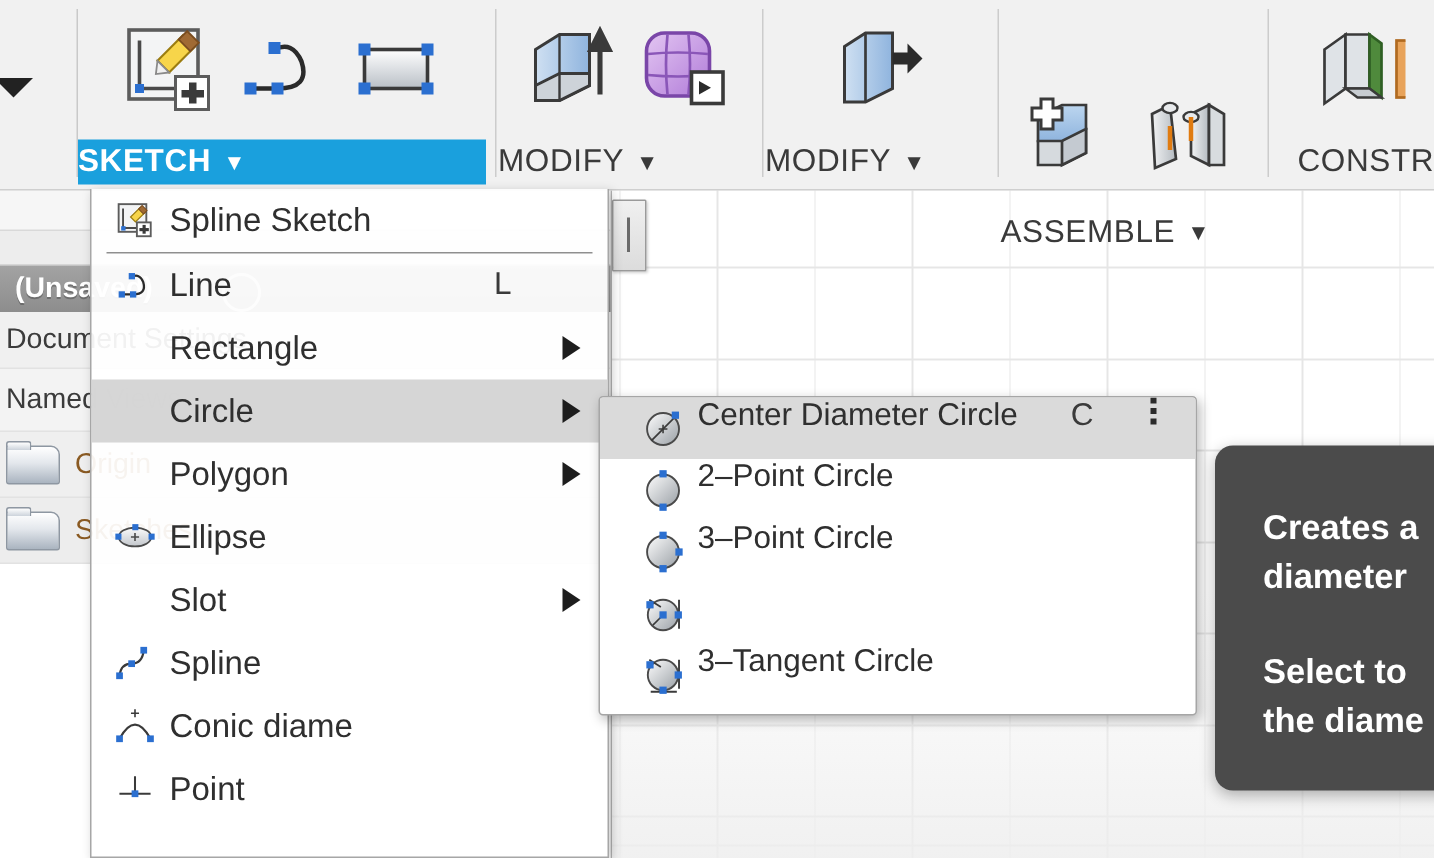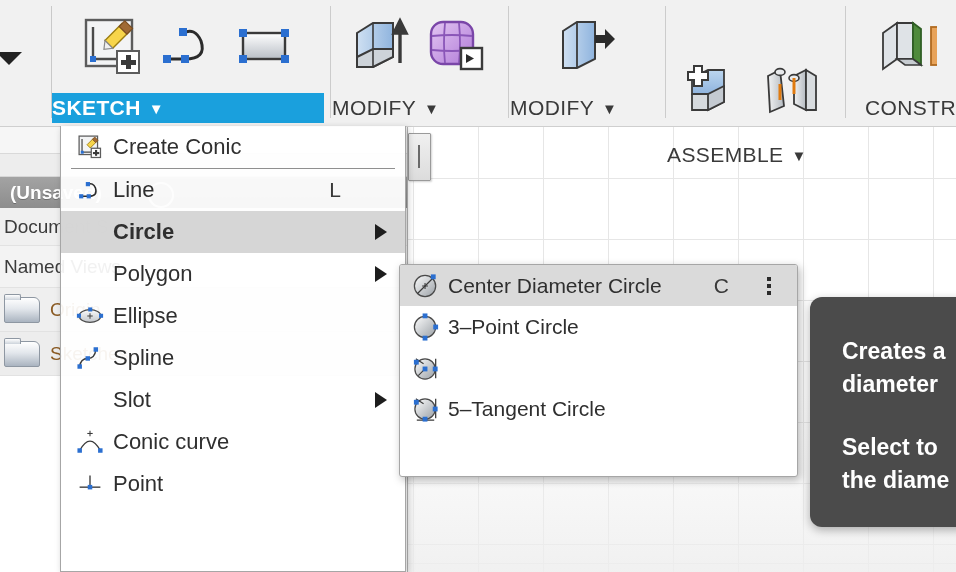--- a/index.html
+++ b/index.html
@@ -153,21 +153,21 @@
     overflow: hidden;
   }
   .mi {
     position: relative;
     height: 42px;
     display: flex; align-items: center;
     padding-left: 12px;
     font-size: 22px; color: #2f2f2f;
     box-sizing: border-box;
   }
-  .mi.hl { background: rgba(210,210,210,0.92); font-weight: bold; }
+  .mi.hl { background: rgba(210,210,210,0.92); }
   .mi .mi-ico { width: 34px; flex: none; display: flex; align-items: center; justify-content: center; }
   .mi .mi-label { margin-left: 6px; white-space: nowrap; }
   .mi .mi-key { position: absolute; right: 64px; color: #3a3a3a; font-size: 21px; }
   .mi .mi-arrow {
     position: absolute; right: 18px;
     width: 0; height: 0;
     border-top: 8px solid transparent; border-bottom: 8px solid transparent;
     border-left: 12px solid #1d1d1d;
   }
   #menu-sep { height: 1px; background: #8f8f8f; margin: 0 10px; }
@@ -178,21 +178,21 @@
     width: 399px; height: 213px;
     background: #ffffff;
     border: 1px solid #a6a6a6;
     border-radius: 3px;
     box-shadow: 2px 3px 8px rgba(0,0,0,0.28);
     box-sizing: border-box;
     overflow: hidden;
   }
   .smi {
     position: relative; height: 41px;
-    display: flex; align-items: center; padding-left: 8px;
+    display: flex; padding-left: 25px;
     font-size: 21px; color: #2f2f2f; box-sizing: border-box;
   }
   .smi.hl { background: #dadada; }
   .smi .smi-ico { width: 36px; flex: none; display: flex; align-items: center; justify-content: center; }
   .smi .smi-label { margin-left: 4px; white-space: nowrap; }
   .smi .smi-key { position: absolute; right: 68px; color: #3a3a3a; font-size: 21px; }
   .smi .smi-dots { position: absolute; right: 26px; display: flex; flex-direction: column; gap: 3px; }
   .smi .smi-dots i { width: 4px; height: 4px; background: #2b2b2b; display: block; }
 
   
@@ -439,38 +439,43 @@
           <rect x="9" y="40" width="7" height="7" fill="#2b6fd0"></rect>
           <g transform="rotate(-45 36 22)">
             <rect x="25" y="16" width="22" height="11" fill="#f7d54a" stroke="#9c7d10" stroke-width="2"></rect>
             <rect x="43" y="16" width="8" height="11" fill="#a06a34" stroke="#7a4d20" stroke-width="1.6"></rect>
           </g>
           <rect x="34" y="34" width="22" height="22" fill="#ffffff" stroke="#5c5c5c" stroke-width="3"></rect>
           <rect x="43" y="38" width="5" height="14" fill="#3a3a3a"></rect>
           <rect x="38" y="43" width="15" height="5" fill="#3a3a3a"></rect>
         </svg>
       </span>
-      <span class="mi-label">Create Conic</span>
+      <span class="mi-label">Spline Sketch</span>
     </div>
 
     <div id="menu-sep"></div>
 
     <div class="mi">
       <span class="mi-ico">
         <svg width="26" height="26" viewBox="0 0 62 62">
           <path d="M10 46 L28 46 Q50 46 44 26 Q38 12 26 18" fill="none" stroke="#2b2b2b" stroke-width="3.6"></path>
           <rect x="5" y="41" width="10" height="10" fill="#2b6fd0"></rect>
           <rect x="23" y="41" width="10" height="10" fill="#2b6fd0"></rect>
           <rect x="21" y="12" width="10" height="10" fill="#2b6fd0"></rect>
         </svg>
       </span>
       <span class="mi-label">Line</span>
       <span class="mi-key">L</span>
     </div>
 
+    <div class="mi">
+      <span class="mi-ico"></span>
+      <span class="mi-label">Rectangle</span>
+      <span class="mi-arrow"></span>
+    </div>
 
     <div class="mi hl">
       <span class="mi-ico"></span>
       <span class="mi-label">Circle</span>
       <span class="mi-arrow"></span>
     </div>
 
 
     <div class="mi">
       <span class="mi-ico"></span>
@@ -492,48 +497,48 @@
           <line x1="31" y1="17" x2="31" y2="29" stroke="#4a4a4a" stroke-width="2.4"></line>
           <rect x="27" y="4" width="9" height="9" fill="#2b6fd0"></rect>
           <rect x="2" y="18" width="9" height="9" fill="#2b6fd0"></rect>
           <rect x="51" y="18" width="9" height="9" fill="#2b6fd0"></rect>
         </svg>
       </span>
       <span class="mi-label">Ellipse</span>
     </div>
 
     <div class="mi">
+      <span class="mi-ico"></span>
+      <span class="mi-label">Slot</span>
+      <span class="mi-arrow"></span>
+    </div>
+
+    <div class="mi">
       <span class="mi-ico">
         <svg width="28" height="26" viewBox="0 0 62 58">
           <path d="M8 48 Q10 30 26 30 Q42 30 44 10" fill="none" stroke="#3a3a3a" stroke-width="3.2"></path>
           <rect x="3" y="43" width="10" height="10" fill="#2b6fd0"></rect>
           <rect x="21" y="25" width="10" height="10" fill="#2b6fd0"></rect>
           <rect x="39" y="5" width="10" height="10" fill="#2b6fd0"></rect>
         </svg>
       </span>
       <span class="mi-label">Spline</span>
-    </div>
-
-    <div class="mi">
-      <span class="mi-ico"></span>
-      <span class="mi-label">Slot</span>
-      <span class="mi-arrow"></span>
     </div>
 
     <div class="mi">
       <span class="mi-ico">
         <svg width="28" height="26" viewBox="0 0 62 58">
           <path d="M8 48 Q31 6 54 48" fill="none" stroke="#3a3a3a" stroke-width="3.2"></path>
           <line x1="31" y1="4" x2="31" y2="16" stroke="#3a3a3a" stroke-width="2.4"></line>
           <line x1="25" y1="10" x2="37" y2="10" stroke="#3a3a3a" stroke-width="2.4"></line>
           <rect x="3" y="43" width="10" height="10" fill="#2b6fd0"></rect>
           <rect x="49" y="43" width="10" height="10" fill="#2b6fd0"></rect>
         </svg>
       </span>
-      <span class="mi-label">Conic curve</span>
+      <span class="mi-label">Conic diame</span>
     </div>
 
     <div class="mi">
       <span class="mi-ico">
         <svg width="28" height="22" viewBox="0 0 62 46">
           <line x1="31" y1="4" x2="31" y2="30" stroke="#3a3a3a" stroke-width="3"></line>
           <line x1="8" y1="30" x2="54" y2="30" stroke="#3a3a3a" stroke-width="3"></line>
           <rect x="26" y="25" width="10" height="10" fill="#2b6fd0"></rect>
         </svg>
       </span>
@@ -561,20 +566,36 @@
       </span>
       <span class="smi-label">Center Diameter Circle</span>
       <span class="smi-key">C</span>
       <span class="smi-dots">
           <i></i>
           <i></i>
           <i></i>
         </span>
     </div>
 
+    <div class="smi">
+      <span class="smi-ico">
+        <svg width="30" height="30" viewBox="0 0 62 62">
+          <defs>
+            <linearGradient id="cg2" x1="0" y1="0" x2="1" y2="1">
+              <stop offset="0" stop-color="#fdfdfd"></stop>
+                <stop offset="1" stop-color="#9aa0a6"></stop>
+            </linearGradient>
+          </defs>
+          <circle cx="29" cy="31" r="22" fill="url(#cg2)" stroke="#4a4a4a" stroke-width="2.6"></circle>
+          <rect x="24" y="3" width="10" height="10" fill="#2b6fd0"></rect>
+          <rect x="24" y="49" width="10" height="10" fill="#2b6fd0"></rect>
+        </svg>
+      </span>
+      <span class="smi-label">2–Point Circle</span>
+    </div>
 
     <div class="smi">
       <span class="smi-ico">
         <svg width="30" height="30" viewBox="0 0 62 62">
           <defs>
             <linearGradient id="cg3" x1="0" y1="0" x2="1" y2="1">
               <stop offset="0" stop-color="#fdfdfd"></stop>
                 <stop offset="1" stop-color="#9aa0a6"></stop>
             </linearGradient>
           </defs>
@@ -618,21 +639,21 @@
           </defs>
           <circle cx="29" cy="31" r="21" fill="url(#cg5)" stroke="#4a4a4a" stroke-width="2.6"></circle>
           <line x1="10" y1="10" x2="26" y2="20" stroke="#3a3a3a" stroke-width="2.4"></line>
           <line x1="51" y1="10" x2="51" y2="50" stroke="#3a3a3a" stroke-width="2.6"></line>
           <line x1="12" y1="54" x2="48" y2="54" stroke="#3a3a3a" stroke-width="2.6"></line>
           <rect x="6" y="12" width="10" height="10" fill="#2b6fd0"></rect>
           <rect x="45" y="26" width="10" height="10" fill="#2b6fd0"></rect>
           <rect x="24" y="47" width="10" height="10" fill="#2b6fd0"></rect>
         </svg>
       </span>
-      <span class="smi-label">5–Tangent Circle</span>
+      <span class="smi-label">3–Tangent Circle</span>
     </div>
   </div>
 
   <div id="tooltip">
     <p>Creates a</p>
     <p>diameter</p>
     <p class="tt-p2">Select to</p>
     <p>the diame</p>
   </div>
 

